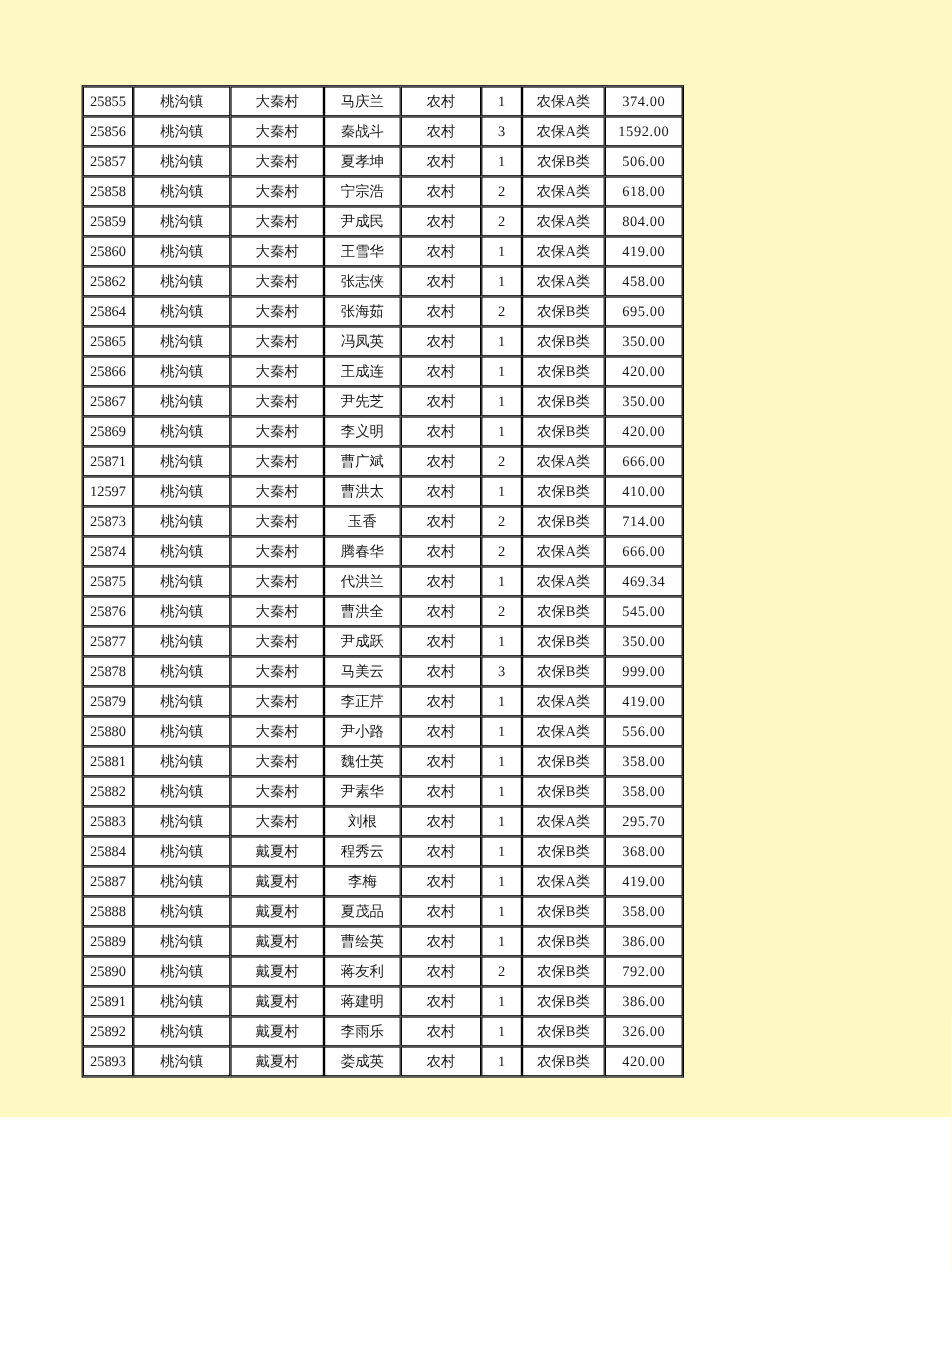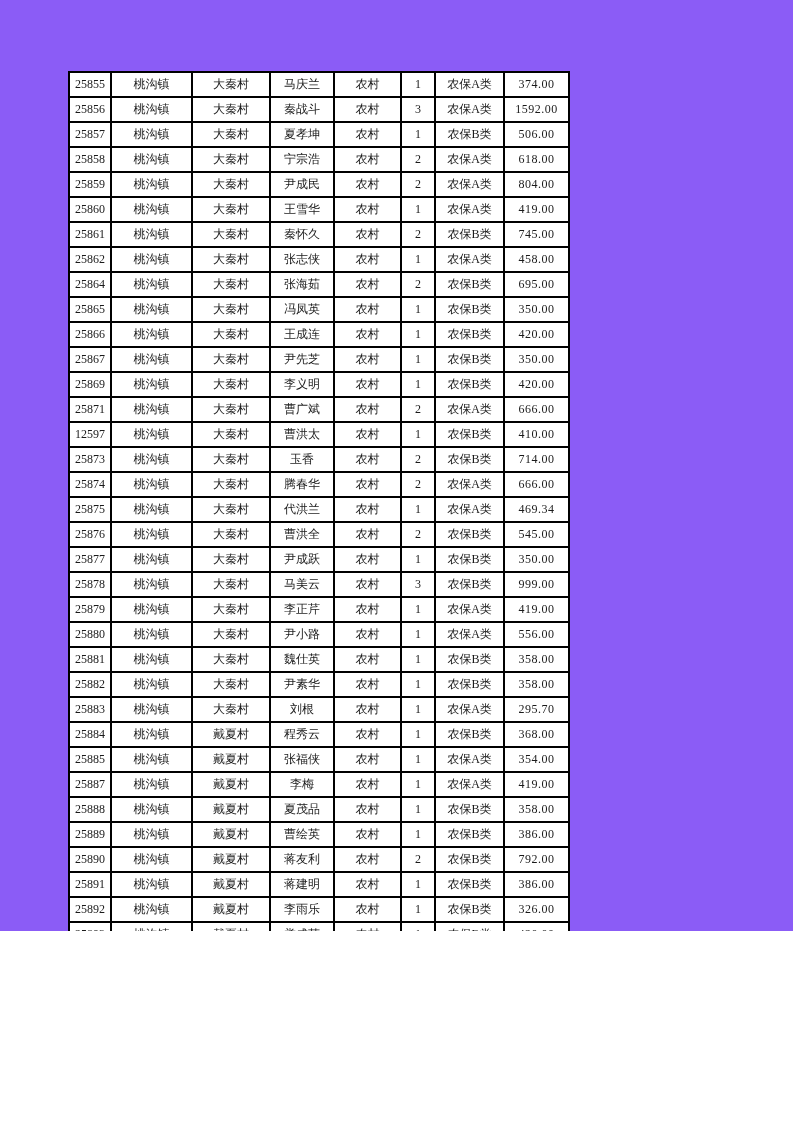--- a/index.html
+++ b/index.html
@@ -11,21 +11,21 @@
     height: 1122px;
     background: #ffffff;
     position: relative;
     font-family: "Liberation Serif", "DejaVu Serif", serif;
   }
   .page {
     position: absolute;
     left: 0; top: 0;
     width: 793px;
     height: 931px;
-    background: #8b5cf6;
+    background: #fef9c3;
     overflow: hidden;
   }
   table.sheet-table {
     position: absolute;
     left: 68px;
     top: 71px;
     border-collapse: separate;
     border-spacing: 0;
     table-layout: fixed;
     border: 1px solid #000000;
@@ -117,30 +117,20 @@
           <td class="cell-record-id">25860</td>
           <td class="cell-town">桃沟镇</td>
           <td class="cell-village">大秦村</td>
           <td class="cell-person-name">王雪华</td>
           <td class="cell-residence-type">农村</td>
           <td class="cell-insured-count">1</td>
           <td class="cell-insurance-category">农保A类</td>
           <td class="cell-amount">419.00</td>
         </tr>
         <tr>
-          <td class="cell-record-id">25861</td>
-          <td class="cell-town">桃沟镇</td>
-          <td class="cell-village">大秦村</td>
-          <td class="cell-person-name">秦怀久</td>
-          <td class="cell-residence-type">农村</td>
-          <td class="cell-insured-count">2</td>
-          <td class="cell-insurance-category">农保B类</td>
-          <td class="cell-amount">745.00</td>
-        </tr>
-        <tr>
           <td class="cell-record-id">25862</td>
           <td class="cell-town">桃沟镇</td>
           <td class="cell-village">大秦村</td>
           <td class="cell-person-name">张志侠</td>
           <td class="cell-residence-type">农村</td>
           <td class="cell-insured-count">1</td>
           <td class="cell-insurance-category">农保A类</td>
           <td class="cell-amount">458.00</td>
         </tr>
         <tr>
@@ -325,30 +315,20 @@
         </tr>
         <tr>
           <td class="cell-record-id">25884</td>
           <td class="cell-town">桃沟镇</td>
           <td class="cell-village">戴夏村</td>
           <td class="cell-person-name">程秀云</td>
           <td class="cell-residence-type">农村</td>
           <td class="cell-insured-count">1</td>
           <td class="cell-insurance-category">农保B类</td>
           <td class="cell-amount">368.00</td>
-        </tr>
-        <tr>
-          <td class="cell-record-id">25885</td>
-          <td class="cell-town">桃沟镇</td>
-          <td class="cell-village">戴夏村</td>
-          <td class="cell-person-name">张福侠</td>
-          <td class="cell-residence-type">农村</td>
-          <td class="cell-insured-count">1</td>
-          <td class="cell-insurance-category">农保A类</td>
-          <td class="cell-amount">354.00</td>
         </tr>
         <tr>
           <td class="cell-record-id">25887</td>
           <td class="cell-town">桃沟镇</td>
           <td class="cell-village">戴夏村</td>
           <td class="cell-person-name">李梅</td>
           <td class="cell-residence-type">农村</td>
           <td class="cell-insured-count">1</td>
           <td class="cell-insurance-category">农保A类</td>
           <td class="cell-amount">419.00</td>

